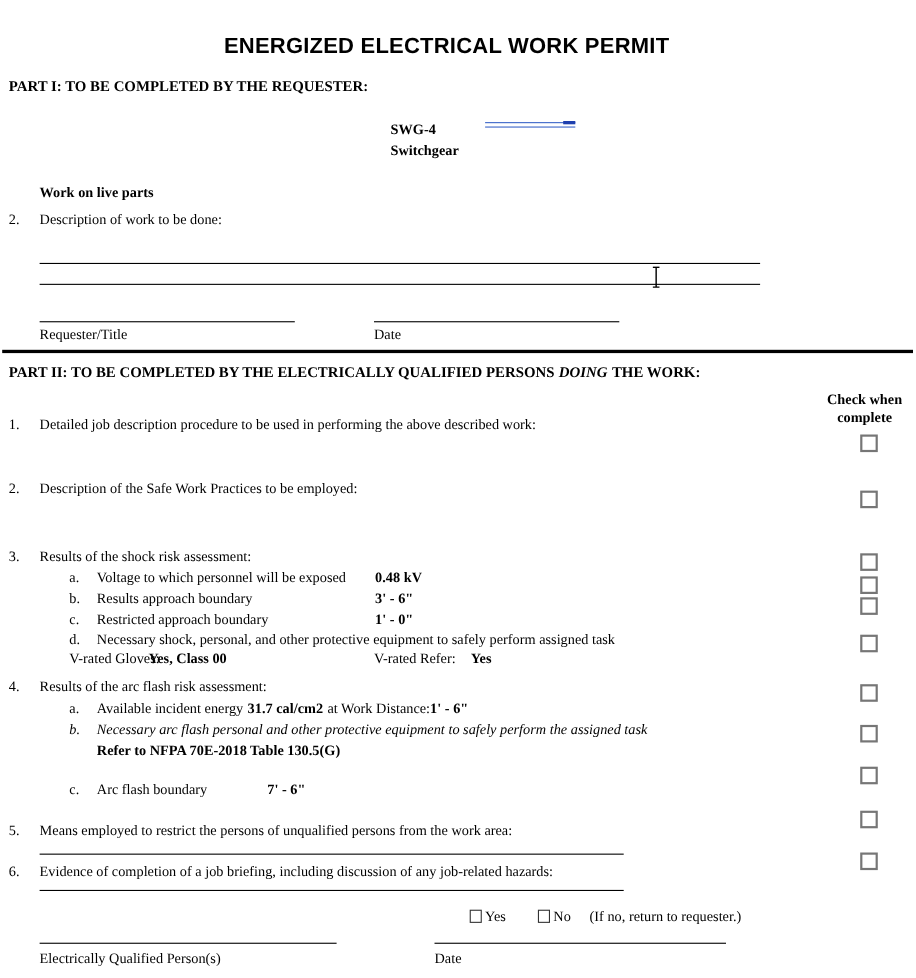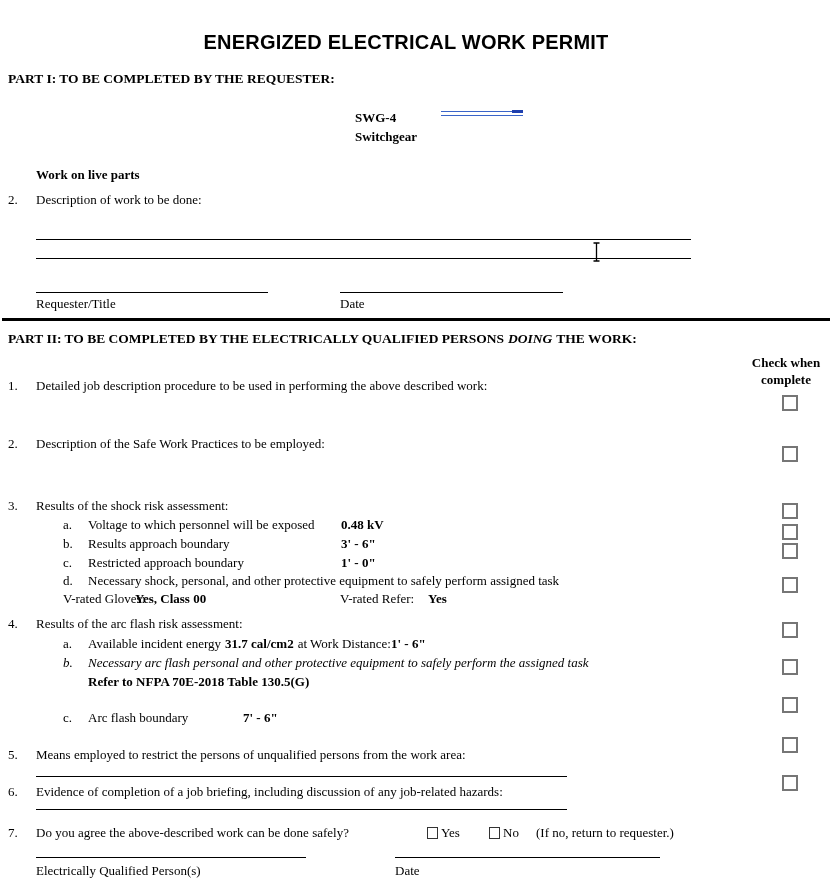--- a/index.html
+++ b/index.html
@@ -140,23 +140,20 @@
     <span class="num">5.</span><span>Means employed to restrict the persons of unqualified persons from the work area:</span>
   </div>
   <div class="fill" style="left:36px; top:776px; width:531px;"></div>
   <div class="cb" style="top:775px;"></div>
 
   <div class="row" style="left:8px; top:784px;">
     <span class="num">6.</span><span>Evidence of completion of a job briefing, including discussion of any job-related hazards:</span>
   </div>
   <div class="fill" style="left:36px; top:809px; width:531px;"></div>
 
-  <div class="row" style="left:8px; top:825px;">
-    <span class="num">7.</span><span>Do you agree the above-described work can be done safely?</span>
-  </div>
   <div class="small-box" style="left:427px; top:827px;"></div>
   <div class="row" style="left:441px; top:825px;">Yes</div>
   <div class="small-box" style="left:489px; top:827px;"></div>
   <div class="row" style="left:503px; top:825px;">No</div>
   <div class="row" style="left:536px; top:825px;">(If no, return to requester.)</div>
 
   <div class="fill" style="left:36px; top:857px; width:270px;"></div>
   <div class="fill" style="left:395px; top:857px; width:265px;"></div>
   <div class="row sig-label" style="left:36px; top:863px;">Electrically Qualified Person(s)</div>
   <div class="row sig-label" style="left:395px; top:863px;">Date</div>

